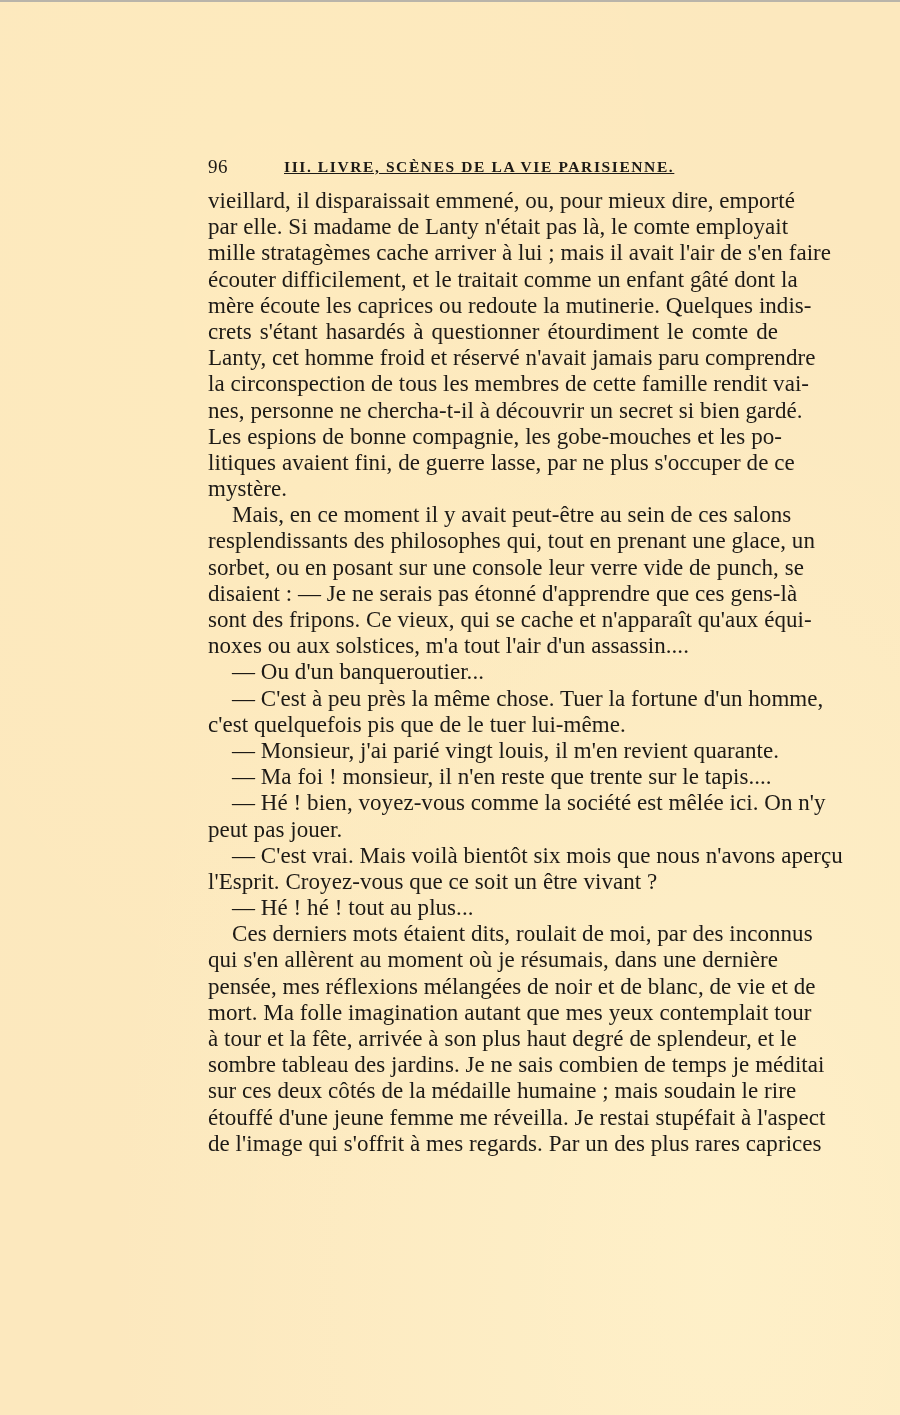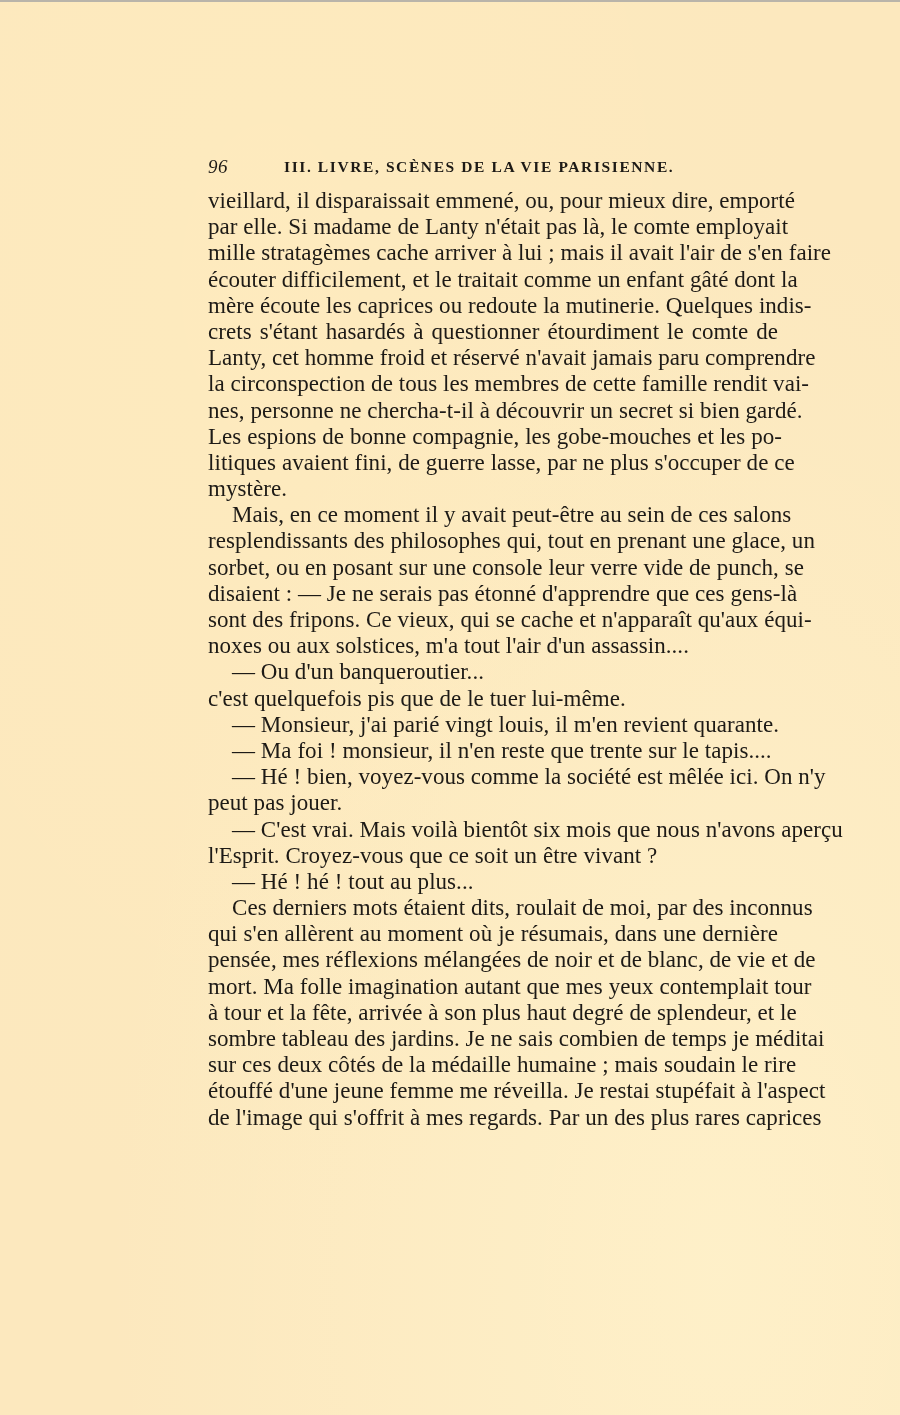--- a/index.html
+++ b/index.html
@@ -36,31 +36,31 @@
       height: 30px;
       font-family: "Liberation Serif", serif;
       color: #1d1a16;
     }
     .page-number {
       position: absolute;
       left: 0;
       top: 0;
       font-size: 19px;
       letter-spacing: 0.5px;
-      font-style: italic;
     }
     .running-head {
       position: absolute;
       left: 76px;
       top: 2px;
       font-size: 15.5px;
       letter-spacing: 1.6px;
       font-variant: small-caps;
       font-weight: bold;
       white-space: nowrap;
+      text-decoration: underline;
     }
     .text-block {
       position: absolute;
       left: 208px;
       top: 188px;
       width: 570px;
       font-family: "Liberation Serif", serif;
       font-size: 23px;
       color: #1d1a16;
       line-height: 26.2px;
@@ -105,20 +105,21 @@
       <span class="line">Les espions de bonne compagnie, les gobe-mouches et les po-</span>
       <span class="line">litiques avaient fini, de guerre lasse, par ne plus s'occuper de ce</span>
       <span class="line last">mystère.</span>
       <span class="line indent">Mais, en ce moment il y avait peut-être au sein de ces salons</span>
       <span class="line">resplendissants des philosophes qui, tout en prenant une glace, un</span>
       <span class="line">sorbet, ou en posant sur une console leur verre vide de punch, se</span>
       <span class="line">disaient : — Je ne serais pas étonné d'apprendre que ces gens-là</span>
       <span class="line">sont des fripons. Ce vieux, qui se cache et n'apparaît qu'aux équi-</span>
       <span class="line last">noxes ou aux solstices, m'a tout l'air d'un assassin....</span>
       <span class="line indent last">— Ou d'un banqueroutier...</span>
+      <span class="line indent">— C'est à peu près la même chose. Tuer la fortune d'un homme,</span>
       <span class="line last">c'est quelquefois pis que de le tuer lui-même.</span>
       <span class="line indent last">— Monsieur, j'ai parié vingt louis, il m'en revient quarante.</span>
       <span class="line indent last">— Ma foi ! monsieur, il n'en reste que trente sur le tapis....</span>
       <span class="line indent">— Hé ! bien, voyez-vous comme la société est mêlée ici. On n'y</span>
       <span class="line last">peut pas jouer.</span>
       <span class="line indent">— C'est vrai. Mais voilà bientôt six mois que nous n'avons aperçu</span>
       <span class="line last">l'Esprit. Croyez-vous que ce soit un être vivant ?</span>
       <span class="line indent last">— Hé ! hé ! tout au plus...</span>
       <span class="line indent">Ces derniers mots étaient dits, roulait de moi, par des inconnus</span>
       <span class="line">qui s'en allèrent au moment où je résumais, dans une dernière</span>

